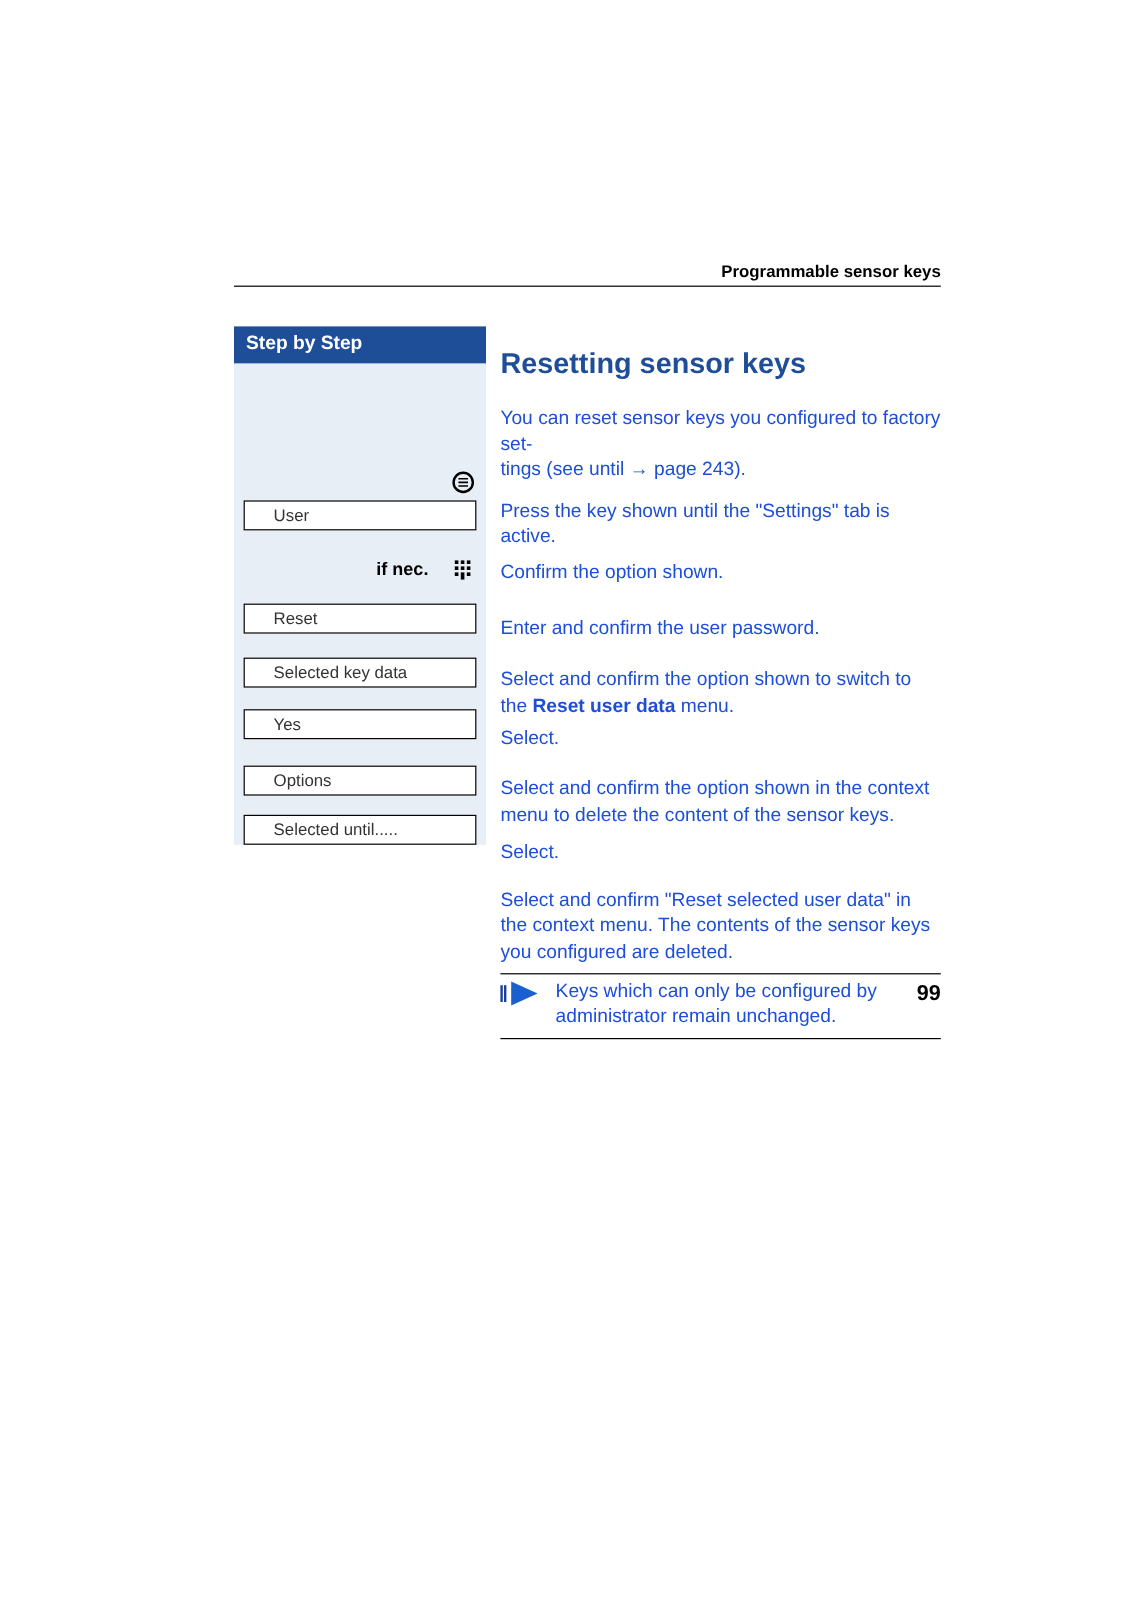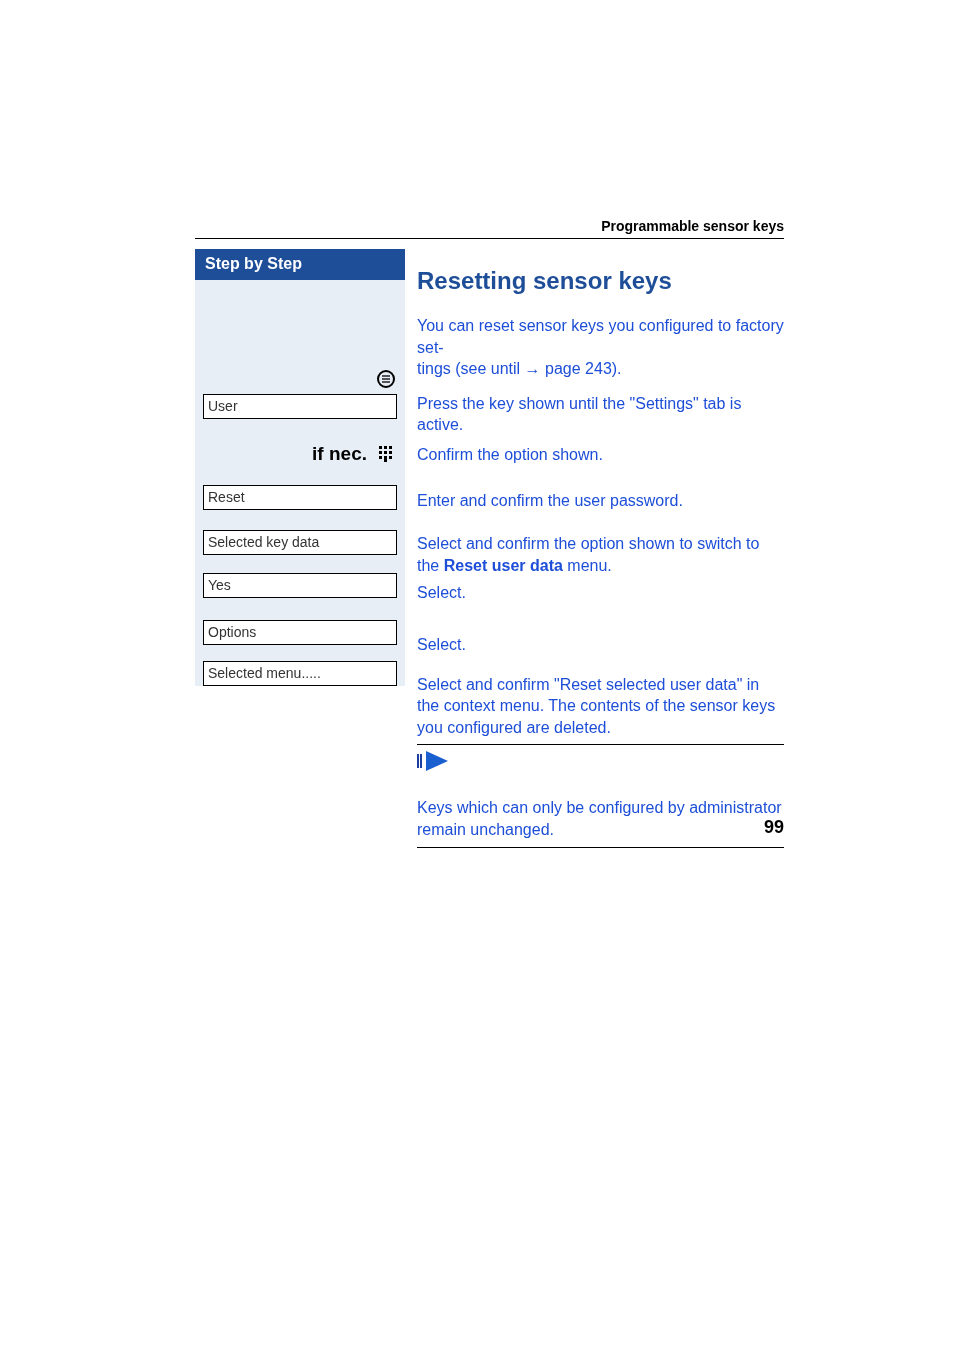--- a/index.html
+++ b/index.html
@@ -1,36 +1,36 @@
 <!DOCTYPE html>
 <html><head>
 <meta charset="utf-8">
 <style>
   * { box-sizing: border-box; margin: 0; padding: 0; }
   html, body { width: 954px; height: 1351px; background: #ffffff; font-family: Arial, Helvetica, sans-serif; color: #000; }
   .page { position: relative; width: 954px; height: 1093px; padding: 180px 170px 60px 195px; }
   .header-rule { position: absolute; top: 238px; left: 195px; right: 170px; height: 1px; background: #000; }
   .running-head { position: absolute; top: 218px; right: 170px; font-size: 14px; font-weight: bold; color: #000; }
-  .columns { display: flex; align-items: flex-start; position: absolute; top: 249px; left: 195px; right: 170px; }
+  .columns { display: flex; align-items: flex-start; position: absolute; top: 272px; left: 195px; right: 170px; }
   .left-col { width: 210px; flex: 0 0 210px; display: flex; flex-direction: column; }
   .right-col { flex: 1; padding-left: 12px; display: flex; flex-direction: column; }
   .step-header { background: #1f4e99; color: #fff; font-weight: bold; font-size: 16px; padding: 6px 10px 7px 10px; }
   .left-shade { background: #e8eef6; flex: 1; }
   .left-inner { padding: 0 8px; }
-  .menu-box { border: 1px solid #000; background: #fff; padding: 3px 8px 4px 4px; font-size: 14px; color: #333; }
+  .menu-box { border: 1px solid #000; background: #fff; padding: 3px 8px 4px 24px; font-size: 14px; color: #333; }
   .circle-icon { width: 18px; height: 18px; border: 2px solid #000; border-radius: 3px 3px 3px 3px; border-radius: 50%; display: inline-flex; align-items: center; justify-content: center; font-size: 10px; line-height: 1; }
   .keypad-icon { width: 16px; height: 16px; display: inline-block; position: relative; }
   .keypad-icon span { position: absolute; width: 3px; height: 3px; background: #000; }
-  .ifnec-row { display: flex; align-items: center; justify-content: flex-end; gap: 12px; font-weight: bold; font-size: 19px; padding-right: 2px; }
+  .ifnec-row { display: flex; align-items: center; justify-content: flex-end; gap: 22px; font-weight: bold; font-size: 15px; padding-right: 2px; }
   .right-icon-row { display: flex; justify-content: flex-end; padding-right: 2px; }
   .h2 { color: #1f4e99; font-size: 24px; font-weight: bold; margin-bottom: 20px; }
   .body-text { font-size: 16px; line-height: 1.35; color: #1d4ed8; }
   .arrow { font-size: 16px; }
   .bold { font-weight: bold; }
-  .note-box { border-top: 1px solid #000; border-bottom: 1px solid #000; padding: 4px 0 6px 0; display: flex; align-items: flex-start; gap: 10px; flex-direction: column; }
+  .note-box { border-top: 1px solid #000; border-bottom: 1px solid #000; padding: 4px 0 6px 0; display: flex; align-items: flex-start; gap: 10px; }
   .note-arrow { width: 36px; height: 22px; flex: 0 0 36px; position: relative; margin-top: 2px; }
   .note-arrow .bars { position: absolute; left: 0; top: 3px; width: 8px; height: 14px; }
   .note-arrow .bars div { width: 2px; height: 14px; background: #1a3fa0; display: inline-block; margin-right: 1px; }
   .note-arrow .tri { position: absolute; left: 9px; top: 0; width: 0; height: 0; border-top: 10px solid transparent; border-bottom: 10px solid transparent; border-left: 22px solid #1a5fd0; }
   .page-num { position: absolute; bottom: 255px; right: 170px; font-size: 18px; font-weight: bold; margin-left: 38px; }
   
   .sp { display:block; }
 </style>
 </head>
 <body>
@@ -85,21 +85,21 @@
           <div class="sp" style="height:20px;"></div>
           <div class="menu-box">Selected key data</div>
 
           <div class="sp" style="height:18px;"></div>
           <div class="menu-box">Yes</div>
 
           <div class="sp" style="height:22px;"></div>
           <div class="menu-box">Options</div>
 
           <div class="sp" style="height:16px;"></div>
-          <div class="menu-box">Selected menu.....</div>
+          <div class="menu-box">Selected until.....</div>
 
         </div>
       </div>
     </div>
 
     <div class="right-col">
 
       <div class="sp" style="height:18px;"></div>
       <div class="h2">Resetting sensor keys</div>
 
@@ -119,20 +119,21 @@
 
       <div class="sp" style="height:22px;"></div>
       <div class="body-text">
         <span>Select and confirm the option shown to switch to the </span><span class="bold">Reset user data</span><span> menu.</span>
       </div>
 
       <div class="sp" style="height:6px;"></div>
       <div class="body-text">Select.</div>
 
       <div class="sp" style="height:20px;"></div>
+      <div class="body-text">Select and confirm the option shown in the context menu to delete the content of the sensor keys.</div>
 
       <div class="sp" style="height:10px;"></div>
       <div class="body-text">Select.</div>
 
       <div class="sp" style="height:18px;"></div>
       <div class="body-text">Select and confirm "Reset selected user data" in the context menu. The contents of the sensor keys you configured are deleted.</div>
 
       <div class="sp" style="height:6px;"></div>
       <div class="note-box">
         <div class="note-arrow">

